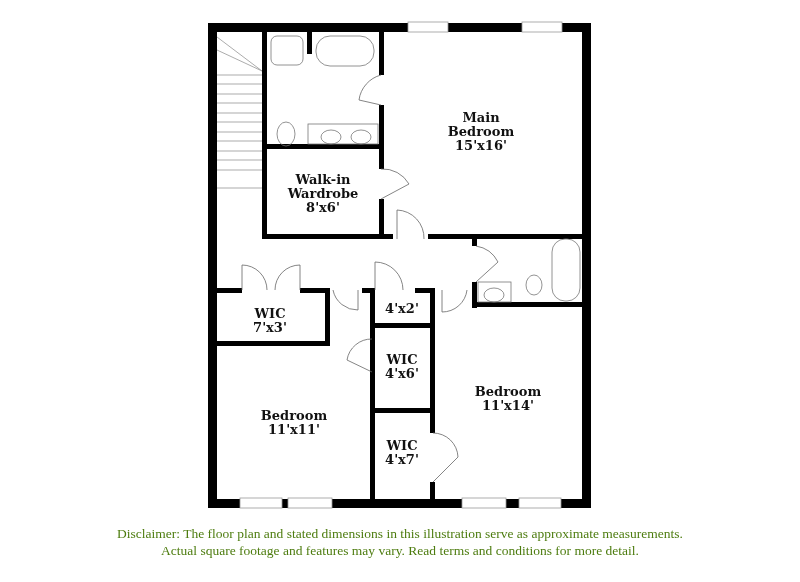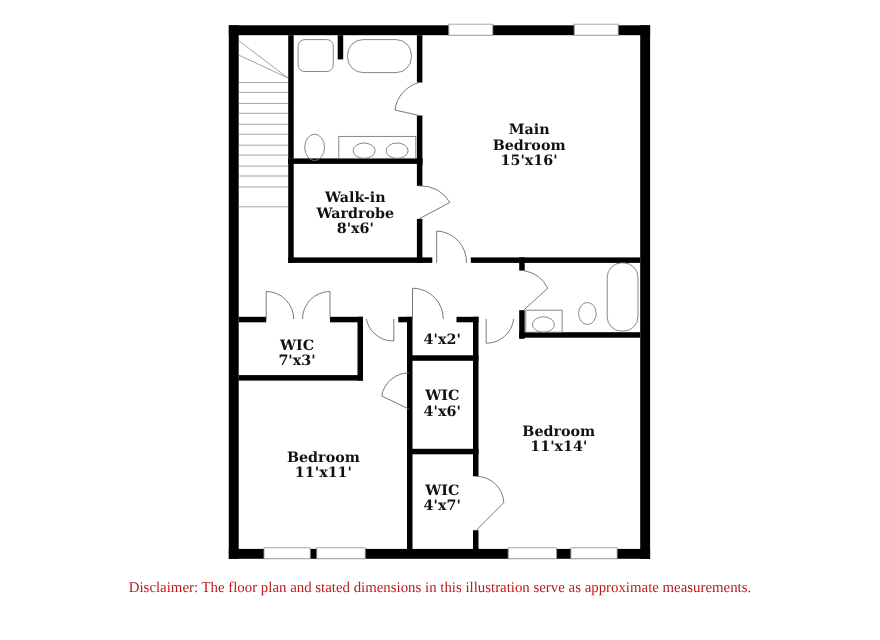--- a/index.html
+++ b/index.html
@@ -1,19 +1,19 @@
 <!DOCTYPE html>
 <html><head>
 <meta charset="utf-8">
 <style>
   html, body { margin:0; padding:0; background:#ffffff; }
   body { width:800px; height:582px; position:relative; overflow:hidden; font-family:"DejaVu Serif", serif; }
   #plan { position:absolute; left:0; top:0; }
   .room-label { font-family:"DejaVu Serif", serif; font-weight:bold; font-size:13px; fill:#111; text-anchor:middle; }
-  .disclaimer { position:absolute; left:0; width:800px; top:525px; text-align:center; font-family:"Liberation Serif", serif; font-size:13.5px; color:#b91c1c; line-height:17px; }
+  .disclaimer { position:absolute; left:0; width:800px; top:525px; text-align:center; font-family:"Liberation Serif", serif; font-size:13.5px; color:#4d7c0f; line-height:17px; }
 </style>
 </head>
 <body>
 
 <svg id="plan" width="800" height="520" viewBox="0 0 800 520">
   <g fill="#000">
 
     <rect x="208" y="23" width="383" height="9"></rect>
     <rect x="208" y="23" width="9" height="485"></rect>
     <rect x="582" y="23" width="9" height="485"></rect>
@@ -131,13 +131,14 @@
     <text class="room-label" x="294" y="420">Bedroom</text>
     <text class="room-label" x="294" y="434">11'x11'</text>
 
     <text class="room-label" x="508" y="396">Bedroom</text>
     <text class="room-label" x="508" y="410">11'x14'</text>
   </g>
 </svg>
 
 <div class="disclaimer">
   <div>Disclaimer: The floor plan and stated dimensions in this illustration serve as approximate measurements.</div>
+  <div>Actual square footage and features may vary. Read terms and conditions for more detail.</div>
 </div>
 
 </body></html>

